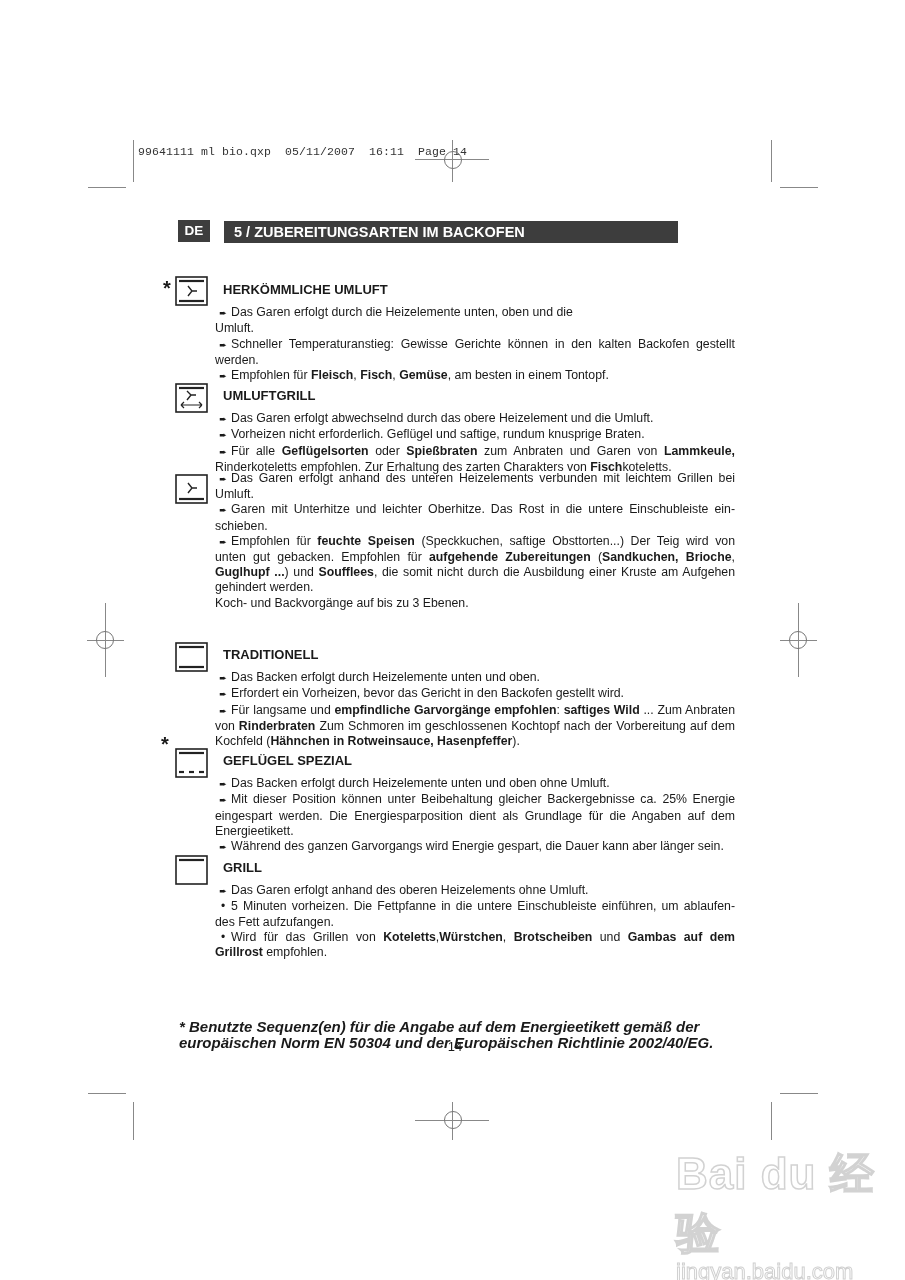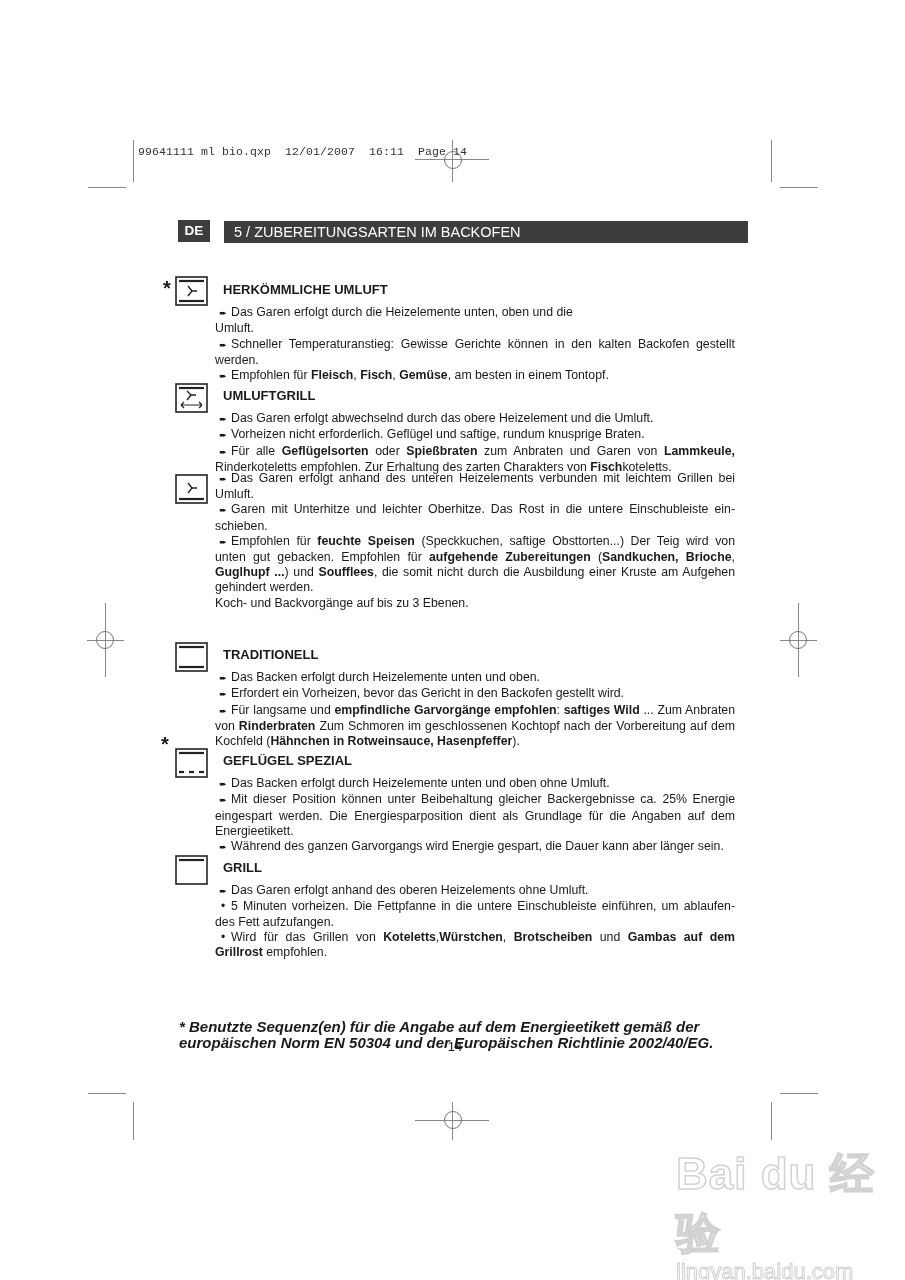--- a/index.html
+++ b/index.html
@@ -2,39 +2,39 @@
 <html><head>
 <meta charset="utf-8">
 <style>
   html, body { margin:0; padding:0; background:#fff; }
   body { width:905px; height:1280px; position:relative; overflow:hidden; font-family:"Liberation Sans", sans-serif; color:#1a1a1a; }
   .slug { position:absolute; left:138px; top:145px; font-family:"Liberation Mono", monospace; font-size:11.5px; color:#333; letter-spacing:0.1px; white-space:pre; }
   .vline { position:absolute; width:1px; background:#888; }
   .hline { position:absolute; height:1px; background:#888; }
   .reg { position:absolute; width:16px; height:16px; border:1px solid #777; border-radius:50%; }
   .de-box { position:absolute; left:178px; top:220px; width:32px; height:22px; background:#3d3d3d; color:#fff; font-weight:bold; font-size:13.5px; line-height:22px; text-align:center; }
-  .title-bar { position:absolute; left:224px; top:221px; width:524px; height:22px; background:#3d3d3d; color:#fff; font-weight:normal; font-size:14.5px; line-height:22px; padding-left:10px; box-sizing:border-box; }
+  .title-bar { position:absolute; left:224px; top:221px; width:454px; height:22px; background:#3d3d3d; color:#fff; font-weight:bold; font-size:14.5px; line-height:22px; padding-left:10px; box-sizing:border-box; }
   .section { position:absolute; left:175px; width:560px; }
   .icon { position:absolute; left:0; top:2px; width:33px; height:30px; }
   .star { position:absolute; font-size:20px; font-weight:bold; line-height:1; }
   .content { margin-left:40px; font-size:12.3px; line-height:15.2px; }
   .content h3 { margin:8px; font-size:13px; font-weight:bold; }
   .p { text-align:justify; margin:0; }
   .p b { font-weight:bold; }
   .bullet { display:inline-block; width:16px; text-align:center; }
   .footnote { position:absolute; left:179px; top:1019px; width:560px; font-size:15px; line-height:16px; font-weight:bold; font-style:italic; }
   .pagenum { position:absolute; left:440px; top:1039px; width:30px; text-align:center; font-size:13px; }
   .watermark { position:absolute; left:676px; top:1145px; color:#e6e6e6; }
   .wm-main { font-size:44px; font-weight:bold; color:#fff; -webkit-text-stroke:1.5px #d2d2d2; letter-spacing:1px; }
   .wm-sub { font-size:22px; color:#fff; -webkit-text-stroke:1px #d0d0d0; margin-top:-4px; }
 </style>
 </head>
 <body>
 
-<div class="slug">99641111 ml bio.qxp  12/01/2007  16:11  Page 14</div>
+<div class="slug">99641111 ml bio.qxp  05/11/2007  16:11  Page 14</div>
 
 <div class="vline" style="left:133px;top:140px;height:42px;"></div>
 <div class="hline" style="left:88px;top:187px;width:38px;"></div>
 <div class="vline" style="left:771px;top:140px;height:42px;"></div>
 <div class="hline" style="left:780px;top:187px;width:38px;"></div>
 <div class="hline" style="left:415px;top:159px;width:74px;"></div>
 <div class="vline" style="left:452px;top:140px;height:42px;"></div>
 <div class="reg" style="left:444px;top:151px;"></div>
 
 <div class="vline" style="left:105px;top:603px;height:74px;"></div>

